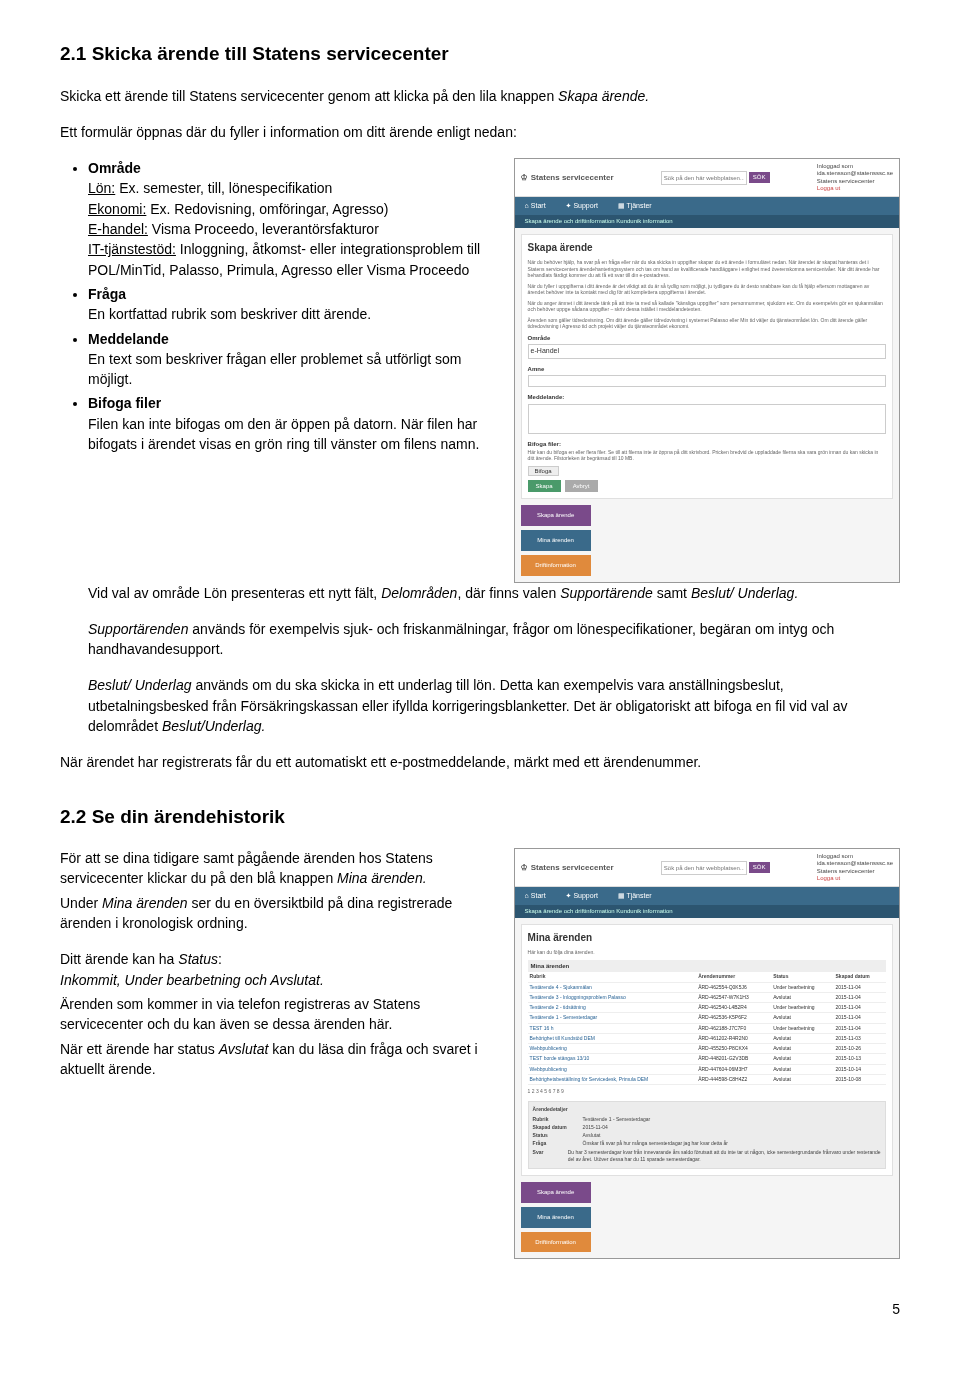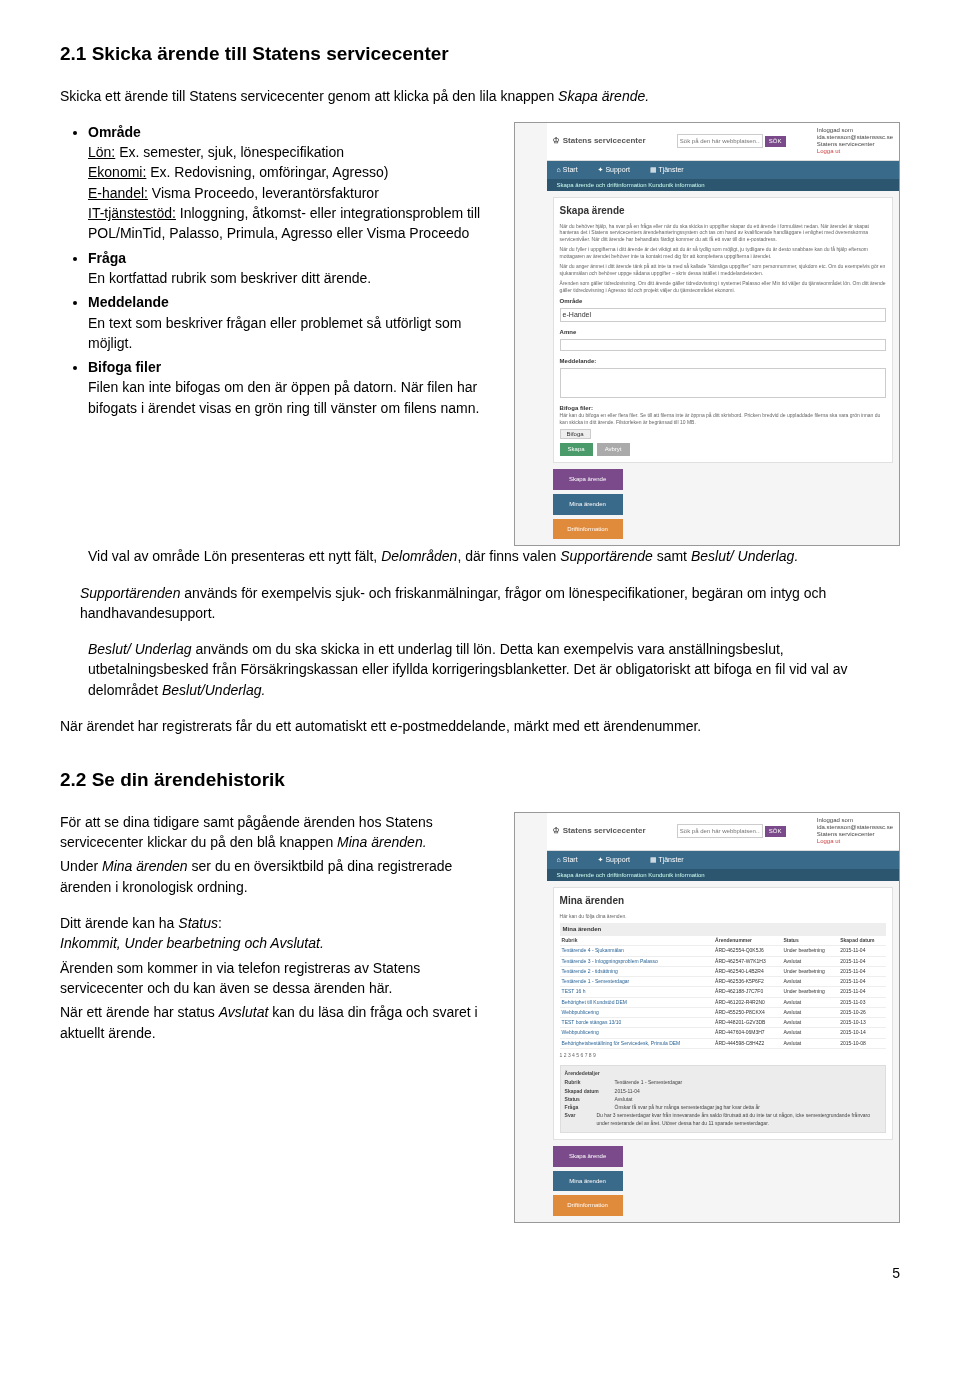--- a/index.html
+++ b/index.html
@@ -46,21 +46,20 @@
   .para { margin: 0 0 16px 0; }
 
   
   .shot {
     border: 1px solid #999;
     background: #f5f5f5;
     font-size: 7px;
     color: #333;
     width: 100%;
     box-sizing: border-box;
-    padding-left: 32px;
   }
   .shot .topbar {
     background: #fff;
     padding: 4px 6px;
     display: flex;
     justify-content: space-between;
     align-items: center;
     border-bottom: 1px solid #ddd;
   }
   .shot .logo {
@@ -194,28 +193,29 @@
 </style>
 </head>
 <body>
 
 <h2 class="section">2.1 Skicka ärende till Statens servicecenter</h2>
 
 <div class="intro">
   <p>
     <span>Skicka ett ärende till Statens servicecenter genom att klicka på den lila knappen </span><span class="em">Skapa ärende.</span>
   </p>
+  <p>Ett formulär öppnas där du fyller i information om ditt ärende enligt nedan:</p>
 </div>
 
 <div class="two-col">
   <div class="left">
     <ul class="bullets">
       <li>
         <span class="bold">Område</span><br>
-        <span class="u">Lön:</span><span> Ex. semester, sjuk, lönespecifikation</span><br>
+        <span class="u">Lön:</span><span> Ex. semester, till, lönespecifikation</span><br>
         <span class="u">Ekonomi:</span><span> Ex. Redovisning, omföringar, Agresso)</span><br>
         <span class="u">E-handel:</span><span> Visma Proceedo, leverantörsfakturor</span><br>
         <span class="u">IT-tjänstestöd:</span><span> Inloggning, åtkomst- eller integrationsproblem till POL/MinTid, Palasso, Primula, Agresso eller Visma Proceedo</span>
       </li>
       <li>
         <span class="bold">Fråga</span><br>
         <span>En kortfattad rubrik som beskriver ditt ärende.</span>
       </li>
       <li>
         <span class="bold">Meddelande</span><br>
@@ -277,21 +277,21 @@
         </div>
       </div>
     </div>
   </div>
 </div>
 
 <p class="para mt" style="margin-left:28px;">
   <span>Vid val av område Lön presenteras ett nytt fält, </span><span class="em">Delområden</span><span>, där finns valen </span><span class="em">Supportärende</span><span> samt </span><span class="em">Beslut/ Underlag.</span>
 </p>
 
-<p class="para" style="margin-left:20px;">
+<p class="para" style="margin-left:28px;">
   <span class="em">Supportärenden</span><span> används för exempelvis sjuk- och friskanmälningar, frågor om lönespecifikationer, begäran om intyg och handhavandesupport.</span>
 </p>
 
 <p class="para" style="margin-left:28px;">
   <span class="em">Beslut/ Underlag</span><span> används om du ska skicka in ett underlag till lön. Detta kan exempelvis vara anställningsbeslut, utbetalningsbesked från Försäkringskassan eller ifyllda korrigeringsblanketter. Det är obligatoriskt att bifoga en fil vid val av delområdet </span><span class="em">Beslut/Underlag.</span>
 </p>
 
 <p class="para">När ärendet har registrerats får du ett automatiskt ett e-postmeddelande, märkt med ett ärendenummer.</p>
 
 <h2 class="section" style="margin-top:30px;">2.2 Se din ärendehistorik</h2>

